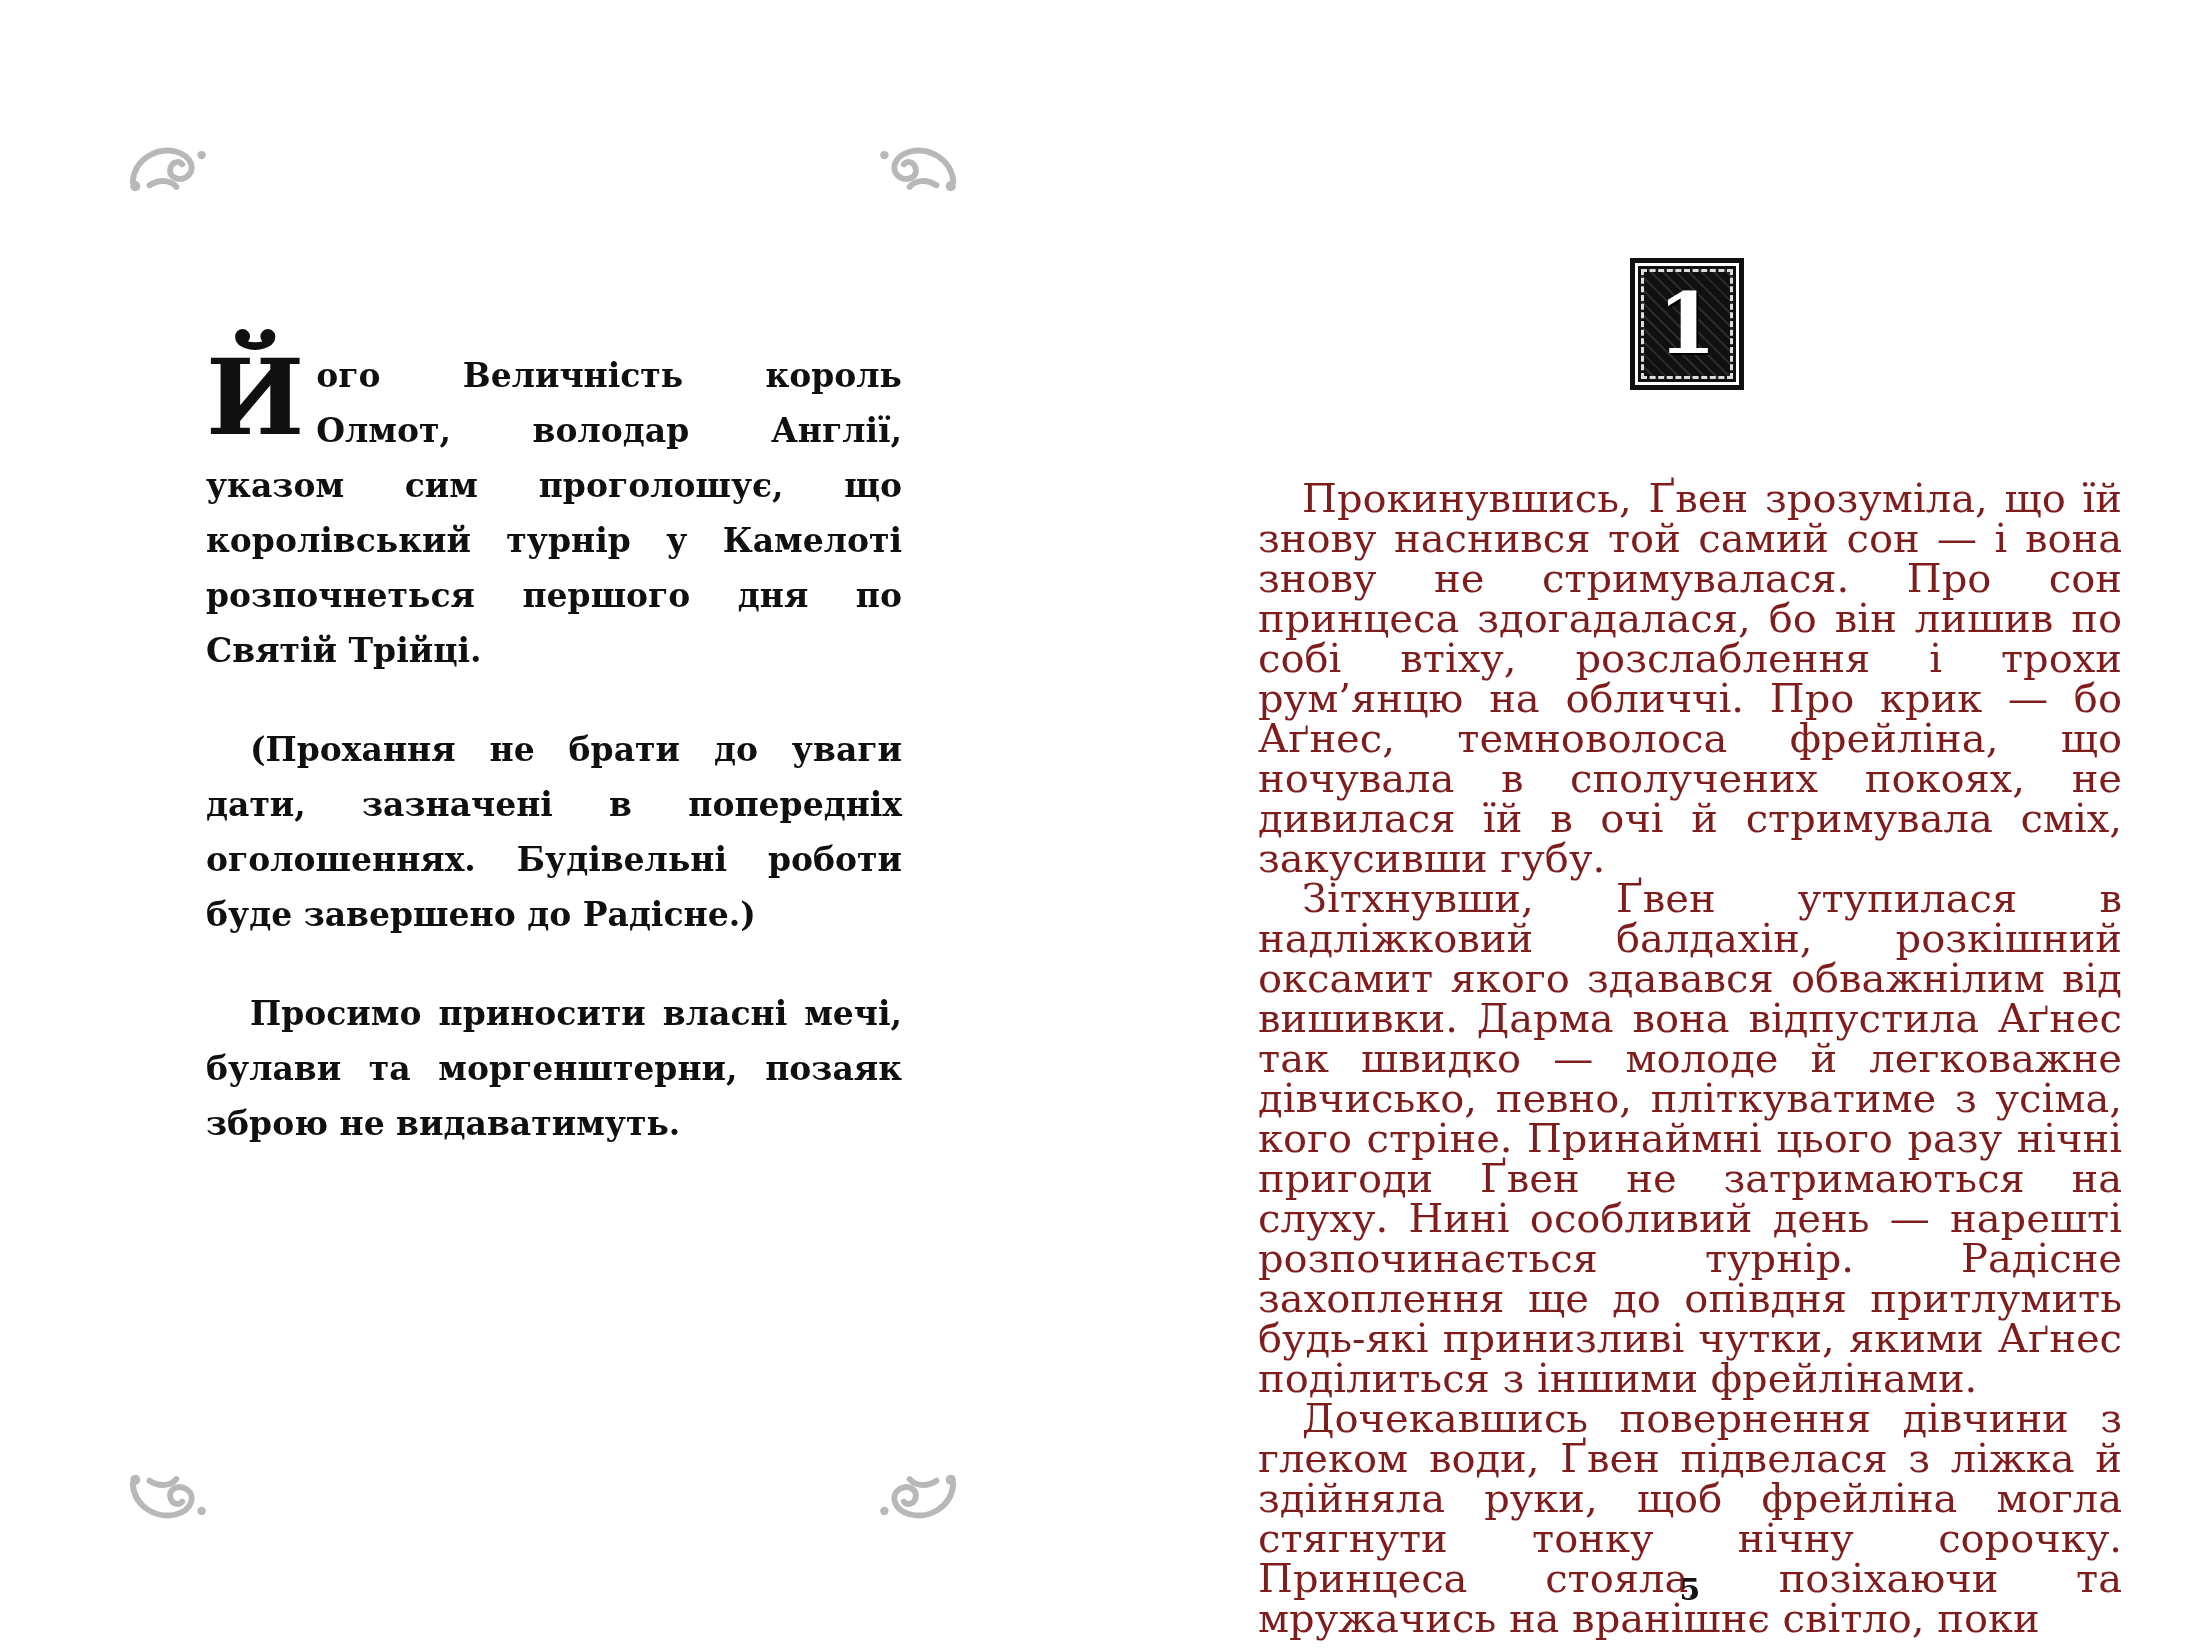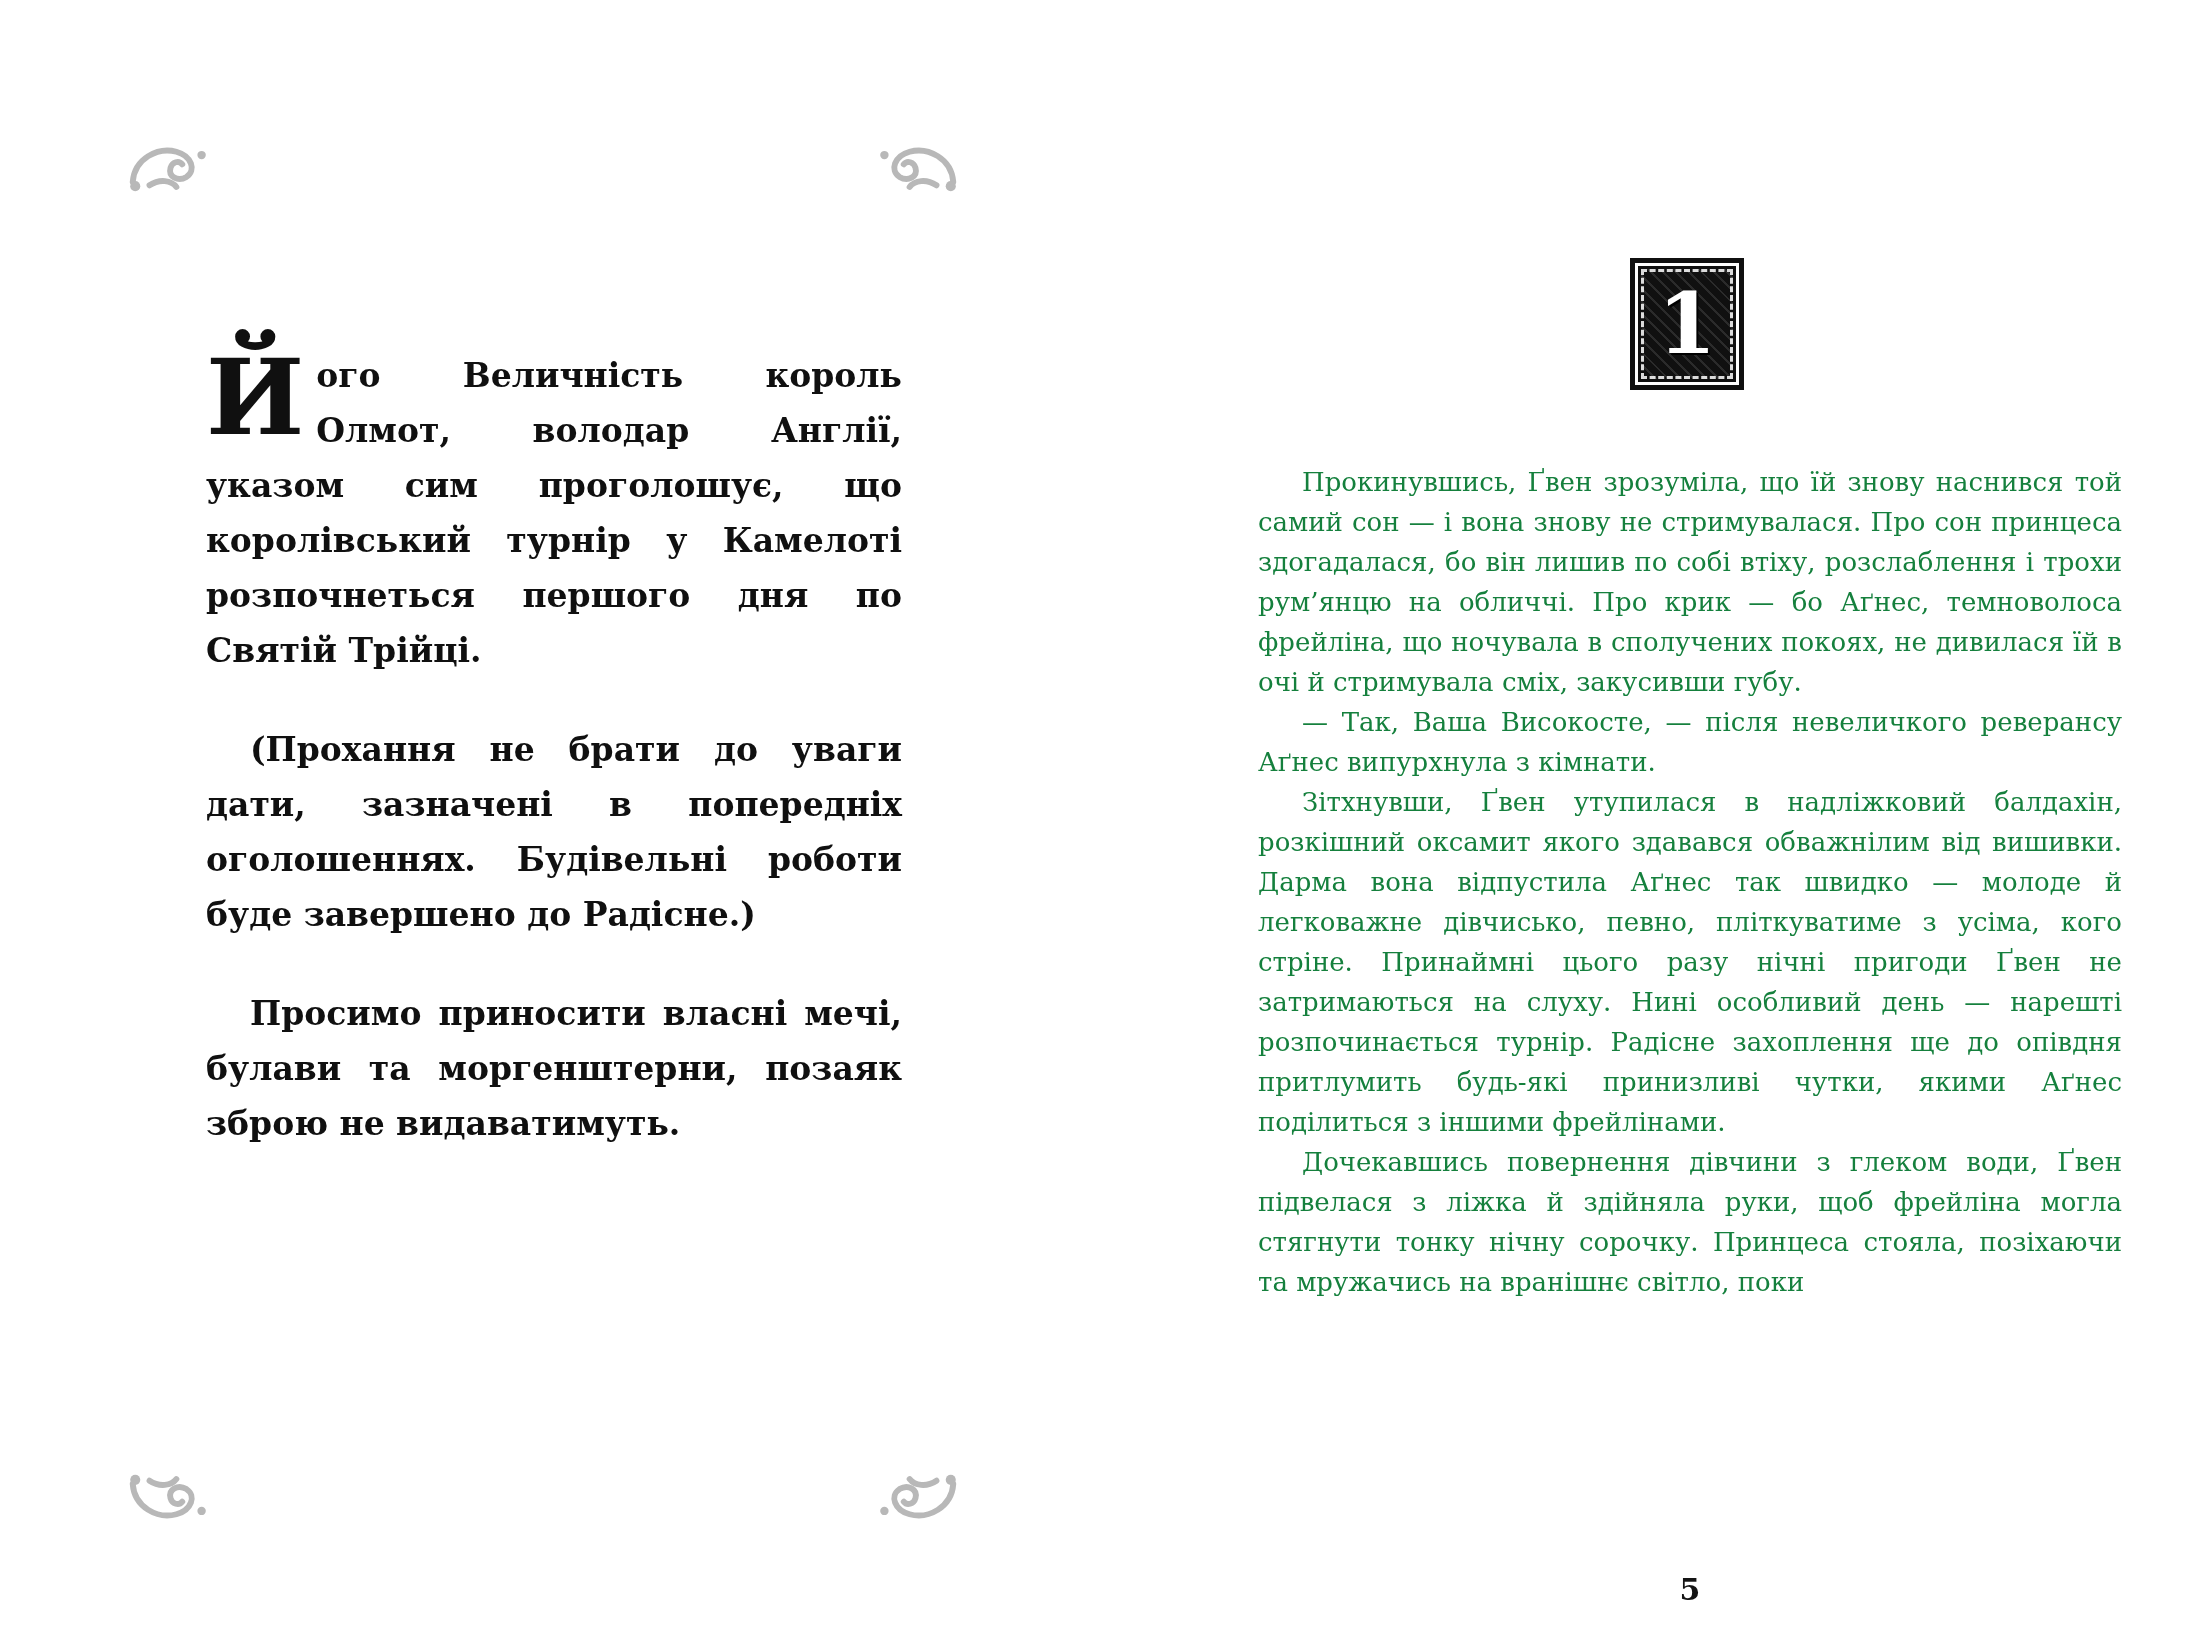--- a/index.html
+++ b/index.html
@@ -89,27 +89,27 @@
     font-family: "DejaVu Serif", serif;
     font-weight: 700;
     font-size: 84px;
     line-height: 84px;
     text-shadow: 2px 2px 0 #000;
   }
 
   .right-text {
     position: absolute;
     left: 1258px;
-    top: 462px;
+    top: 478px;
     width: 864px;
     font-family: "DejaVu Serif", serif;
-    font-size: 26px;
+    font-size: 40px;
     line-height: 40px;
     text-align: justify;
-    color: #15803d;
+    color: #7f1d1d;
   }
   .right-text p {
     margin: 0;
     text-indent: 44px;
   }
 
   .page-number {
     position: absolute;
     left: 1258px;
     top: 1572px;
@@ -172,18 +172,17 @@
 </div>
 
 <div class="chapter-badge">
   <div class="inner">
     <span class="chapter-number">1</span>
   </div>
 </div>
 
 <div class="right-text">
   <p>Прокинувшись, Ґвен зрозуміла, що їй знову наснився той самий сон — і вона знову не стримувалася. Про сон принцеса здогадалася, бо він лишив по собі втіху, розслаблення і трохи рум’янцю на обличчі. Про крик — бо Аґнес, темноволоса фрейліна, що ночувала в сполучених покоях, не дивилася їй в очі й стримувала сміх, закусивши губу.</p>
-  <p>— Так, Ваша Високосте, — після невеличкого реверансу Аґнес випурхнула з кімнати.</p>
   <p>Зітхнувши, Ґвен утупилася в надліжковий балдахін, розкішний оксамит якого здавався обважнілим від вишивки. Дарма вона відпустила Аґнес так швидко — молоде й легковажне дівчисько, певно, пліткуватиме з усіма, кого стріне. Принаймні цього разу нічні пригоди Ґвен не затримаються на слуху. Нині особливий день — нарешті розпочинається турнір. Радісне захоплення ще до опівдня притлумить будь-які принизливі чутки, якими Аґнес поділиться з іншими фрейлінами.</p>
   <p>Дочекавшись повернення дівчини з глеком води, Ґвен підвелася з ліжка й здійняла руки, щоб фрейліна могла стягнути тонку нічну сорочку. Принцеса стояла, позіхаючи та мружачись на вранішнє світло, поки</p>
 </div>
 
 <div class="page-number">5</div>
 
 </body></html>

